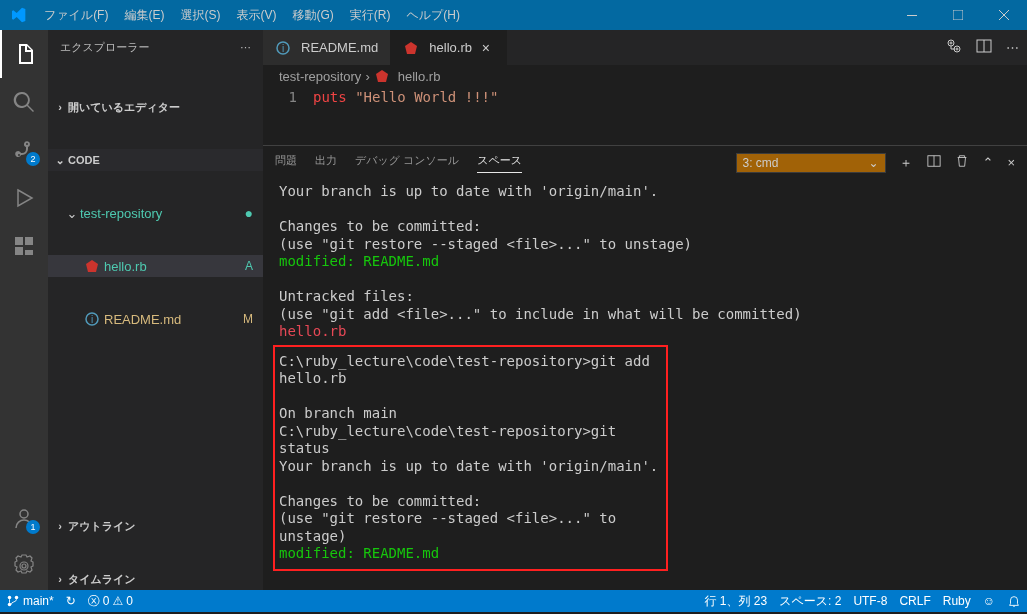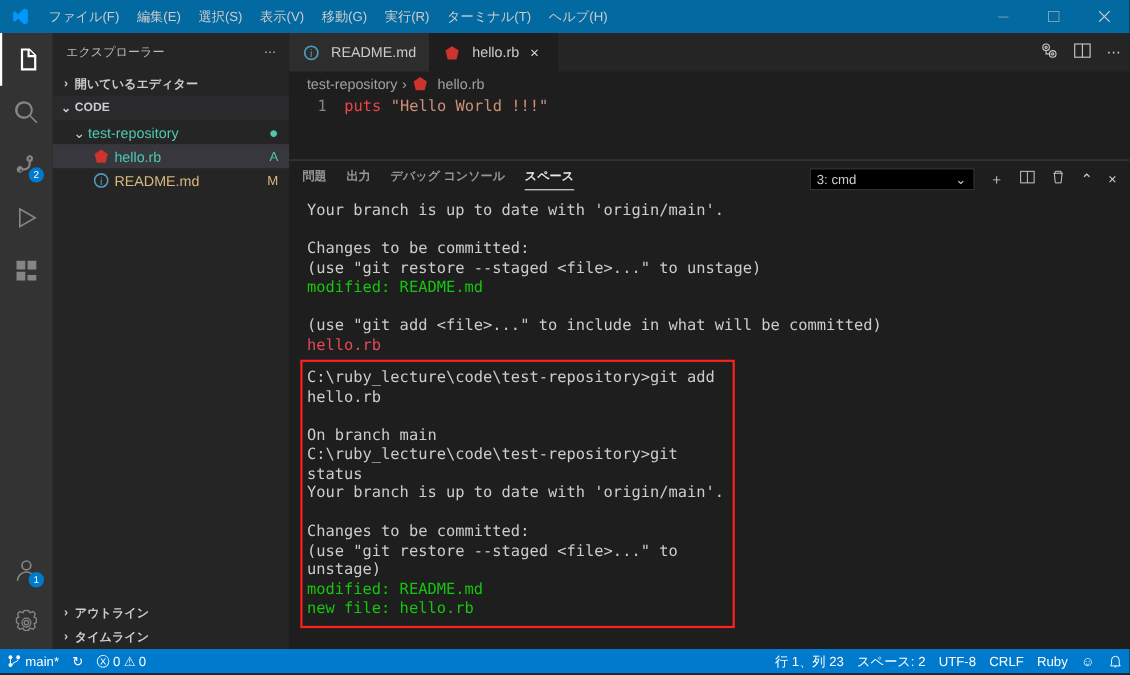--- a/index.html
+++ b/index.html
@@ -11,21 +11,21 @@
 .menu-item { padding: 0 8px; height: 30px; display: flex; align-items: center; cursor: pointer; font-size: 12px; }
 .titlebar-center { font-size: 12px; color: #cccccc; position: absolute; left: 50%; transform: translateX(-50%); }
 .titlebar-right { display: flex; }
 .win-btn { width: 46px; height: 30px; display: flex; align-items: center; justify-content: center; cursor: pointer; }
 .main { display: flex; height: 560px; }
 .activitybar { width: 48px; background: #333333; display: flex; flex-direction: column; justify-content: space-between; }
 .activity-top, .activity-bottom { display: flex; flex-direction: column; }
 .activity-item { width: 48px; height: 48px; display: flex; align-items: center; justify-content: center; cursor: pointer; fill: #858585; position: relative; }
 .activity-item.active { border-left: 2px solid #fff; fill: #fff; }
 .badge { position: absolute; bottom: 8px; right: 8px; background: #007acc; color: #fff; border-radius: 10px; font-size: 9px; min-width: 14px; height: 14px; display: flex; align-items: center; justify-content: center; padding: 0 3px; }
-.sidebar { width: 215px; background: #252526; display: flex; flex-direction: column; }
+.sidebar { width: 215px; background: #252526; display: flex; flex-direction: column; gap: 31px; }
 .sidebar-header { height: 35px; display: flex; align-items: center; justify-content: space-between; padding: 0 12px; color: #bbbbbb; font-size: 11px; }
 .section-header { height: 22px; display: flex; align-items: center; padding-left: 4px; font-size: 11px; font-weight: bold; cursor: pointer; }
 .chevron { width: 16px; display: inline-block; text-align: center; }
 .tree-item { height: 22px; display: flex; align-items: center; padding-left: 12px; font-size: 13px; cursor: pointer; justify-content: space-between; padding-right: 10px; }
 .tree-item.selected { background: #37373d; }
 .tree-item .left { display: flex; align-items: center; }
 .file-icon { width: 16px; height: 16px; margin-right: 4px; display: inline-flex; align-items: center; justify-content: center; }
 .git-status { font-size: 12px; }
 .git-A { color: #4ec9b0; }
 .git-M { color: #d7ba7d; }
@@ -41,24 +41,24 @@
 .icon-btn { cursor: pointer; fill: #cccccc; }
 .breadcrumbs { height: 22px; display: flex; align-items: center; padding-left: 16px; font-size: 13px; color: #a0a0a0; gap: 4px; }
 .editor-content { flex: 1; display: flex; font-family: Consolas, monospace; font-size: 14px; padding-top: 2px; }
 .line-numbers { width: 50px; text-align: right; padding-right: 16px; color: #858585; }
 .code-line { white-space: pre; }
 .ruby-puts { color: #ef4444; }
 .ruby-str { color: #ce9178; }
 .panel { height: 445px; border-top: 1px solid #414141; display: flex; flex-direction: column; }
 .panel-tabs { height: 33px; display: flex; align-items: center; justify-content: space-between; padding: 0 12px; }
 .panel-tabs-left { display: flex; gap: 18px; font-size: 11px; }
-.panel-tab { cursor: pointer; color: #969696; padding-bottom: 4px; font-weight: bold;}
+.panel-tab { cursor: pointer; color: #969696; padding-bottom: 4px;}
 .panel-tab.active { color: #e7e7e7; border-bottom: 1px solid #e7e7e7; }
 .panel-tabs-right { display: flex; align-items: center; gap: 14px; }
-.terminal-select { background: #000000; color: #ccc; border: 1px solid #3c3c3c; font-size: 12px; padding: 2px 6px; width: 150px; display: flex; justify-content: space-between; align-items: center; cursor: pointer; }
+.terminal-select { background: #a16207; color: #ccc; border: 1px solid #3c3c3c; font-size: 12px; padding: 2px 6px; width: 150px; display: flex; justify-content: space-between; align-items: center; cursor: pointer; }
 .terminal-output { flex: 1; font-family: Consolas, monospace; font-size: 14px; padding: 4px 16px; overflow: hidden; line-height: 1.25; }
 .term-green { color: #16c60c; }
 .term-red { color: #e74856; }
 .highlight-box { border: 2px solid #ff2020; padding: 6px 4px; margin: 4px 0 4px -6px; width: 395px; }
 .statusbar { height: 22px; background: #007acc; display: flex; align-items: center; justify-content: space-between; color: #fff; font-size: 12px; }
 .status-left, .status-right { display: flex; align-items: center; }
 .status-item { padding: 0 6px; display: flex; align-items: center; gap: 3px; cursor: pointer; height: 22px; }
 </style>
 </head>
 <body>
@@ -68,21 +68,20 @@
     <svg class="vscode-icon" viewBox="0 0 24 24">
         <path fill="#0098ff" d="M23 3l-5-2-8 8-5-4-2 1v12l2 1 5-4 8 8 5-2V3z"></path>
       </svg>
     <div class="menu-items">
       <div class="menu-item">ファイル(F)</div>
       <div class="menu-item">編集(E)</div>
       <div class="menu-item">選択(S)</div>
       <div class="menu-item">表示(V)</div>
       <div class="menu-item">移動(G)</div>
       <div class="menu-item">実行(R)</div>
-      <div class="menu-item">ターミナル(T)</div>
       <div class="menu-item">ヘルプ(H)</div>
     </div>
   </div>
   <div class="titlebar-right">
     <div class="win-btn">
         <svg width="10" height="1">
           <rect width="10" height="1" fill="#ccc"></rect>
         </svg>
       </div>
     <div class="win-btn">
@@ -272,33 +271,33 @@
           <span class="icon-btn">×</span>
         </div>
       </div>
       <div class="terminal-output">
         <div>Your branch is up to date with 'origin/main'.</div>
         <div>&nbsp;</div>
         <div>Changes to be committed:</div>
         <div>  (use "git restore --staged &lt;file&gt;..." to unstage)</div>
         <div class="term-green">        modified:   README.md</div>
         <div>&nbsp;</div>
+        <div>Untracked files:</div>
         <div>  (use "git add &lt;file&gt;..." to include in what will be committed)</div>
         <div class="term-red">        hello.rb</div>
         <div class="highlight-box">
           <div>C:\ruby_lecture\code\test-repository&gt;git add hello.rb</div>
           <div>&nbsp;</div>
           <div>On branch main</div>
           <div>C:\ruby_lecture\code\test-repository&gt;git status</div>
           <div>Your branch is up to date with 'origin/main'.</div>
           <div>&nbsp;</div>
           <div>Changes to be committed:</div>
           <div>  (use "git restore --staged &lt;file&gt;..." to unstage)</div>
           <div class="term-green">        modified:   README.md</div>
-          <div class="term-green">        new file:   hello.rb</div>
         </div>
 
       </div>
     </div>
   </div>
 </div>
 
 <div class="statusbar">
   <div class="status-left">
     <div class="status-item">

